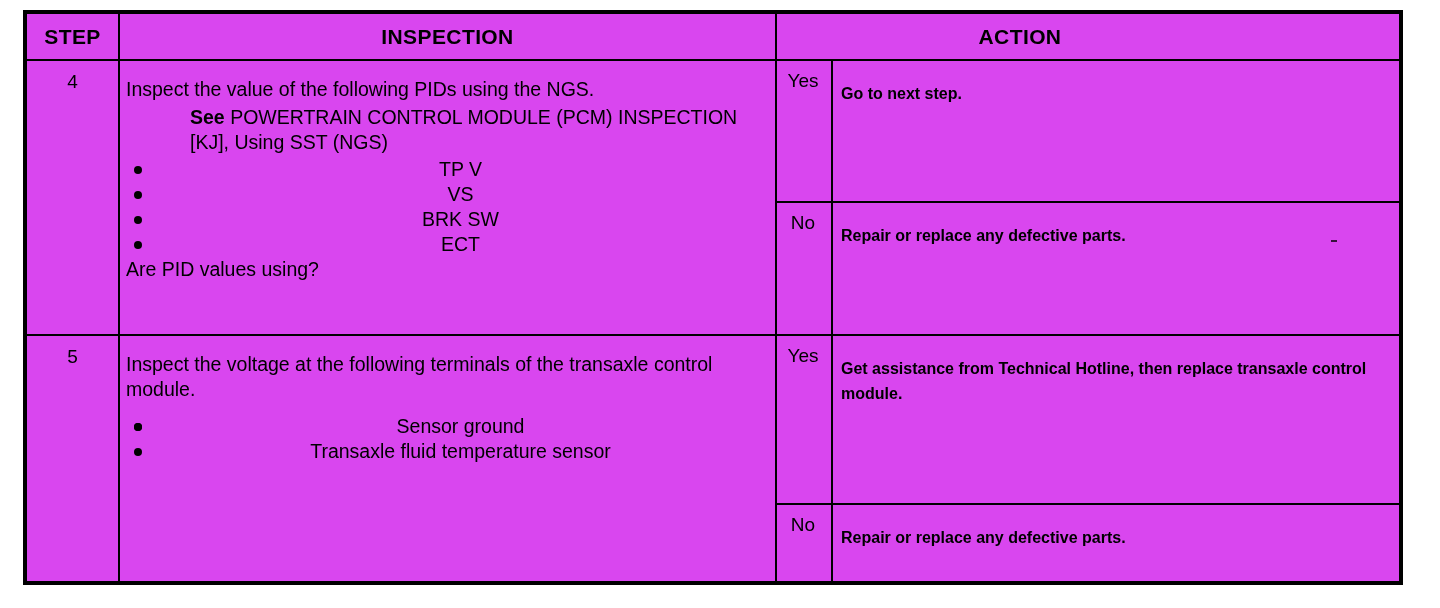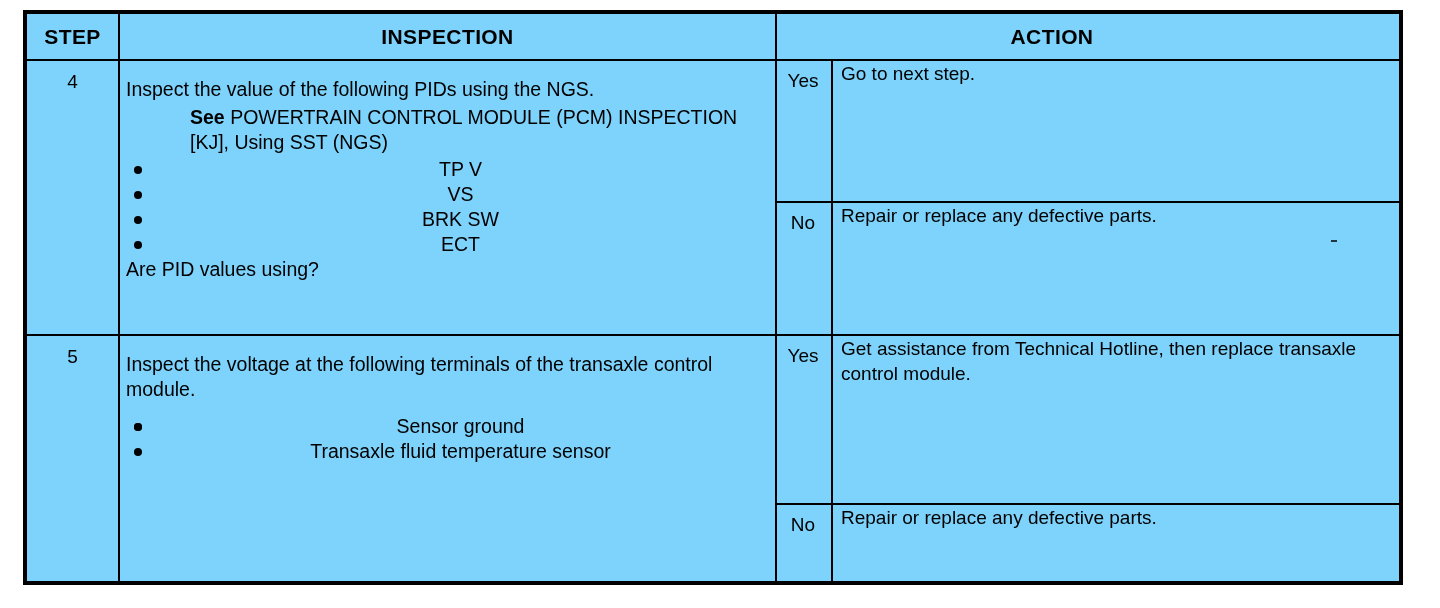--- a/index.html
+++ b/index.html
@@ -25,21 +25,21 @@
 
   
   .diag-table {
     position: absolute;
     left: 23px;
     top: 10px;
     width: 1380px;
     height: 575px;
     border: 4px solid #000;
     box-sizing: border-box;
-    background: #7dd3fc;
+    background: #d946ef;
   }
 
   
   .vrule {
     position: absolute;
     top: 0;
     bottom: 0;
     width: 2px;
     background: #000;
   }
@@ -68,21 +68,21 @@
     height: 45px;
     display: flex;
     align-items: center;
     justify-content: center;
     font-weight: bold;
     font-size: 21px;
     letter-spacing: 0.4px;
   }
   .hdr-step       { left: 0;     width: 91px; }
   .hdr-inspection { left: 93px;  width: 655px; }
-  .hdr-action     { left: 774px; width: 502px; }
+  .hdr-action     { left: 742px; width: 502px; }
 
   
   .body-row {
     position: absolute;
     left: 0;
     right: 0;
   }
   .row-step4 { top: 47px;  height: 273px; }
   .row-step5 { top: 322px; height: 249px; }
 
@@ -115,24 +115,25 @@
     width: 52px;
     text-align: center;
     font-size: 19px;
     padding-top: 9px;
     box-sizing: border-box;
   }
   .cell-act {
     position: absolute;
     left: 806px;
     width: 570px;
-    padding: 0 8px 0 8px;
-    box-sizing: border-box;
-    font-size: 19px;
-    line-height: 25px;
+    padding: 20px 8px 0 8px;
+    box-sizing: border-box;
+    font-size: 16px;
+    line-height: 25px;
+    font-weight: bold;
   }
 
   
   .yn-split {
     position: absolute;
     left: 748px;
     right: 0;
     height: 2px;
     background: #000;
   }

